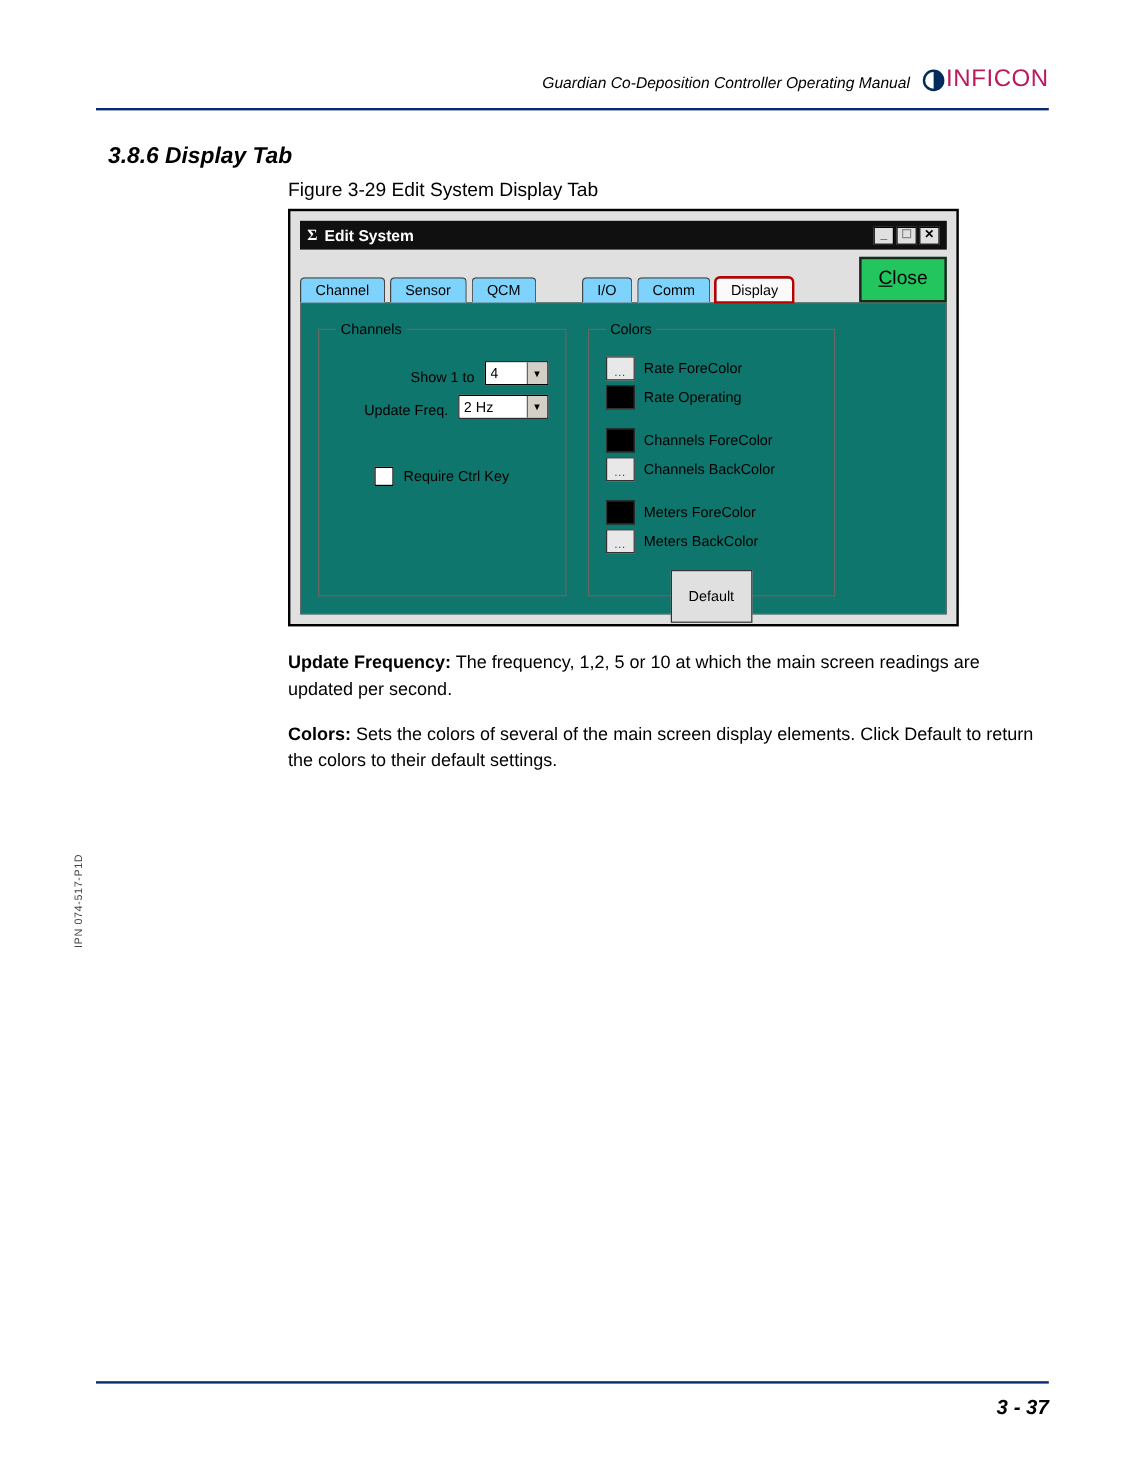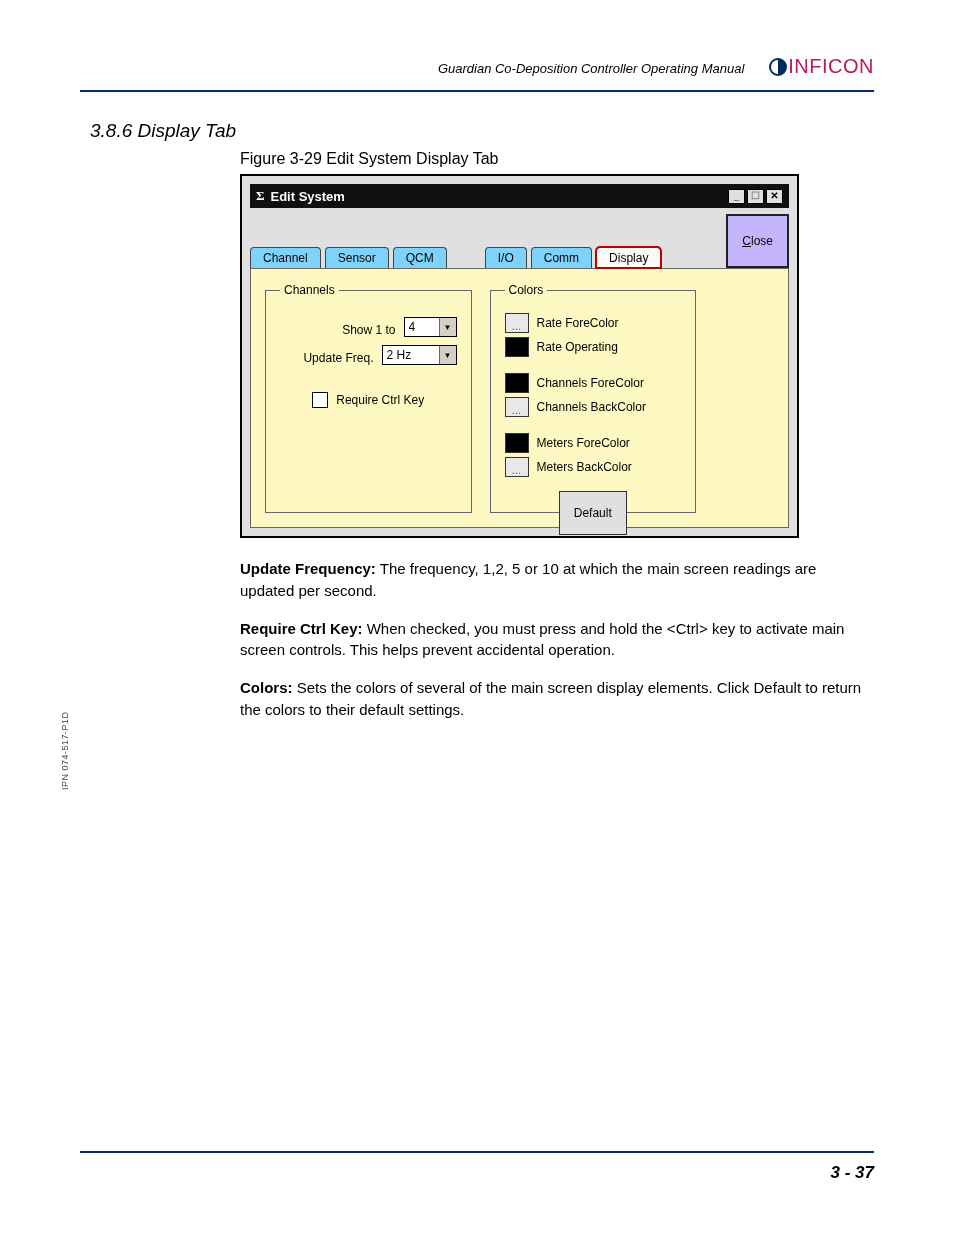--- a/index.html
+++ b/index.html
@@ -13,21 +13,20 @@
     width: 954px;
     height: 1235px;
     position: relative;
     box-sizing: border-box;
     padding: 55px 80px 70px 80px;
   }
   .header {
     display: flex;
     justify-content: flex-end;
     align-items: flex-end;
-    gap: 14px;
     padding-bottom: 6px;
   }
   .header-title {
     font-style: italic;
     font-size: 13px;
     color: #000;
     flex: 1;
     text-align: right;
     padding-right: 10px;
     padding-bottom: 2px;
@@ -41,21 +40,21 @@
     color: #be185d;
     font-weight: 400;
   }
   .hr-blue {
     border: none;
     border-top: 2px solid #0a2a6e;
     margin: 6px 0 28px 0;
   }
   .section-title {
     font-style: italic;
-    font-weight: normal;
+    font-weight: bold;
     font-size: 19px;
     margin: 0 0 8px 10px;
   }
   .content-block {
     margin-left: 160px;
     margin-right: 0;
   }
   .fig-caption {
     font-size: 16px;
     margin: 0 0 6px 0;
@@ -128,28 +127,28 @@
   }
   .tab.active {
     background: #fafafa;
     font-weight: normal;
     outline: 2px solid #b00;
     outline-offset: -1px;
   }
   .close-btn {
     margin-left: auto;
     border: 2px solid #222;
-    padding: 18px 14px;
-    background: #c4b5fd;
-    font-size: 12px;
+    padding: 8px 14px;
+    background: #22c55e;
+    font-size: 16px;
   }
   .close-btn .u { text-decoration: underline; }
   .panel-area {
     border: 1px solid #666;
-    background: #fef9c3;
+    background: #0f766e;
     padding: 14px;
     display: flex;
     gap: 18px;
     height: 260px;
     box-sizing: border-box;
   }
   fieldset.groupbox {
     border: 1px solid #666;
     padding: 12px 14px 18px 14px;
     margin: 0;
@@ -188,21 +187,21 @@
     border-left: 1px solid #666;
     display: flex;
     align-items: center;
     justify-content: center;
     font-size: 8px;
   }
   .checkbox-row {
     display: flex;
     align-items: center;
     gap: 8px;
-    margin-top: 27px;
+    margin-top: 40px;
     justify-content: center;
     font-size: 12px;
   }
   .chk {
     width: 14px;
     height: 14px;
     border: 1px solid #000;
     background: #fff;
   }
   .color-row {
@@ -373,21 +372,20 @@
             <div class="default-btn">Default</div>
           </fieldset>
           <div style="width:60px"></div>
         </div>
       </div>
     </div>
   </div>
 
   <div class="body-text">
     <p><b>Update Frequency:</b><span> The frequency, 1,2, 5 or 10 at which the main screen readings are updated per second.</span></p>
-    <p><b>Require Ctrl Key:</b><span> When checked, you must press and hold the &lt;Ctrl&gt; key to activate main screen controls. This helps prevent accidental operation.</span></p>
     <p><b>Colors:</b><span> Sets the colors of several of the main screen display elements. Click Default to return the colors to their default settings.</span></p>
   </div>
 
   <div class="side-text">IPN 074-517-P1D</div>
 
   <div class="footer">
     <hr>
     <div class="page-num">3 - 37</div>
   </div>
 </div>

